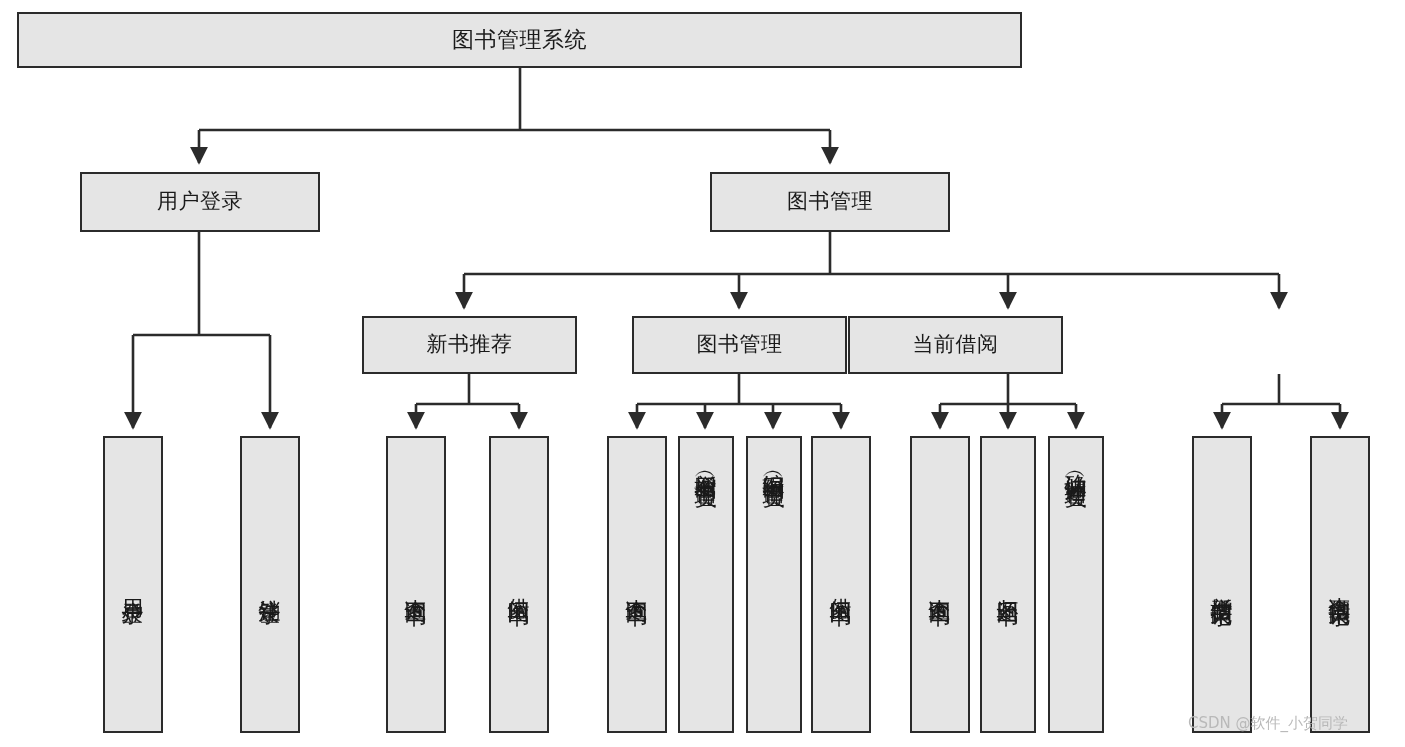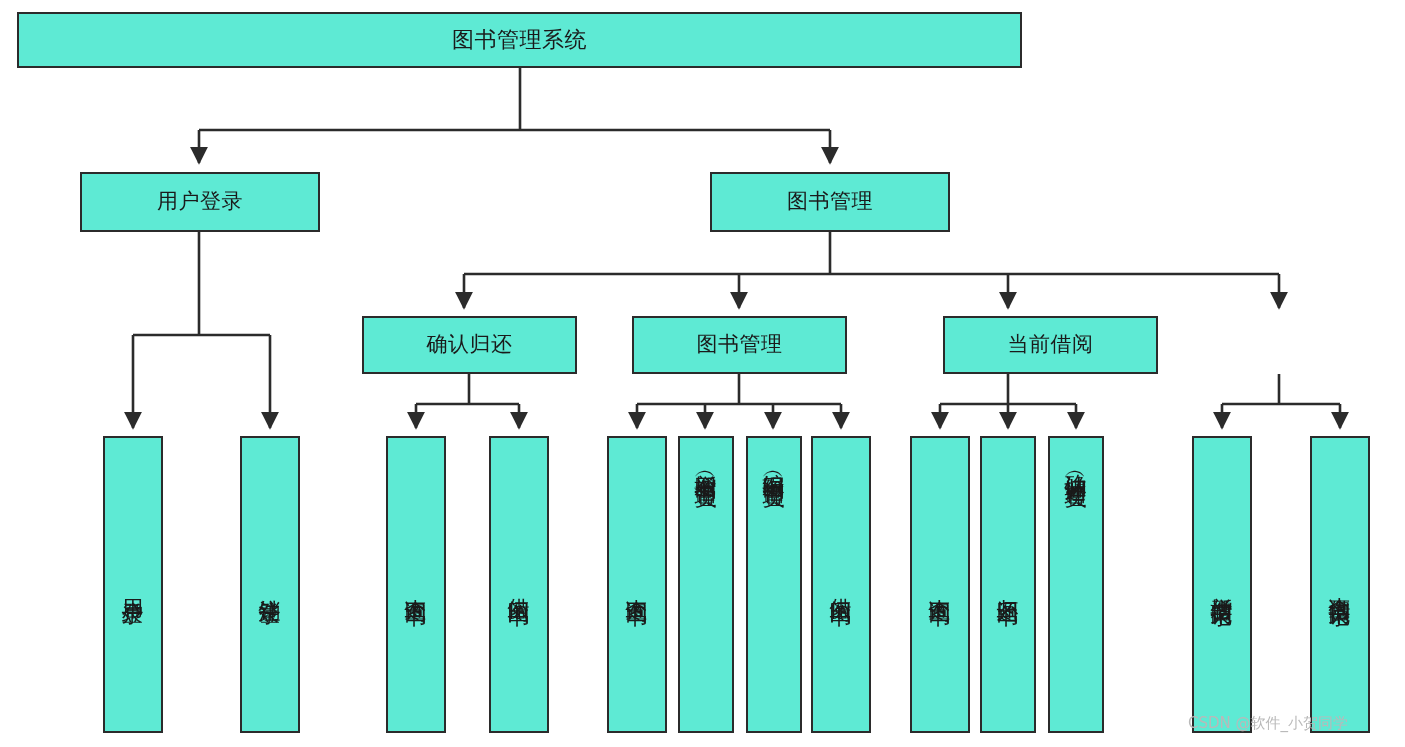--- a/index.html
+++ b/index.html
@@ -20,21 +20,21 @@
     position: absolute;
     left: 0;
     top: 0;
     width: 1405px;
     height: 747px;
     pointer-events: none;
   }
   .node {
     position: absolute;
     box-sizing: border-box;
-    background: #5eead4;
+    background: #e5e5e5;
     border: 2px solid #2b2b2b;
     display: flex;
     align-items: center;
     justify-content: center;
     color: #1a1a1a;
     z-index: 2;
   }
   .node-label {
     display: block;
     text-align: center;
@@ -137,26 +137,26 @@
   </div>
 
   <div class="node horiz" style="left:80px; top:172px; width:240px; height:60px;">
     <span class="node-label">用户登录</span>
   </div>
   <div class="node horiz" style="left:710px; top:172px; width:240px; height:60px;">
     <span class="node-label">图书管理</span>
   </div>
 
   <div class="node horiz" style="left:362px; top:316px; width:215px; height:58px;">
-    <span class="node-label">确认归还</span>
+    <span class="node-label">新书推荐</span>
   </div>
   <div class="node horiz" style="left:632px; top:316px; width:215px; height:58px;">
     <span class="node-label">图书管理</span>
   </div>
-  <div class="node horiz" style="left:943px; top:316px; width:215px; height:58px;">
+  <div class="node horiz" style="left:848px; top:316px; width:215px; height:58px;">
     <span class="node-label">当前借阅</span>
   </div>
 
   <div class="node vert mid" style="left:103px; top:436px; width:60px; height:297px;">
     <span class="node-label">用户登录</span>
   </div>
   <div class="node vert mid" style="left:240px; top:436px; width:60px; height:297px;">
     <span class="node-label">注销登录</span>
   </div>
 

